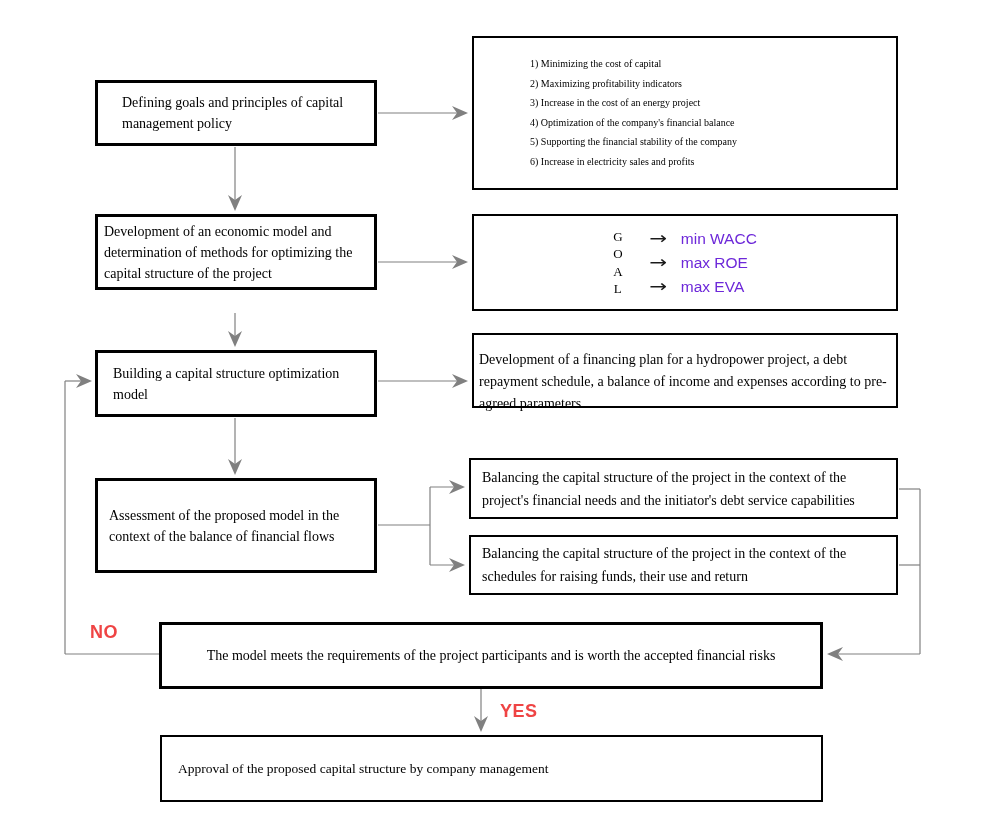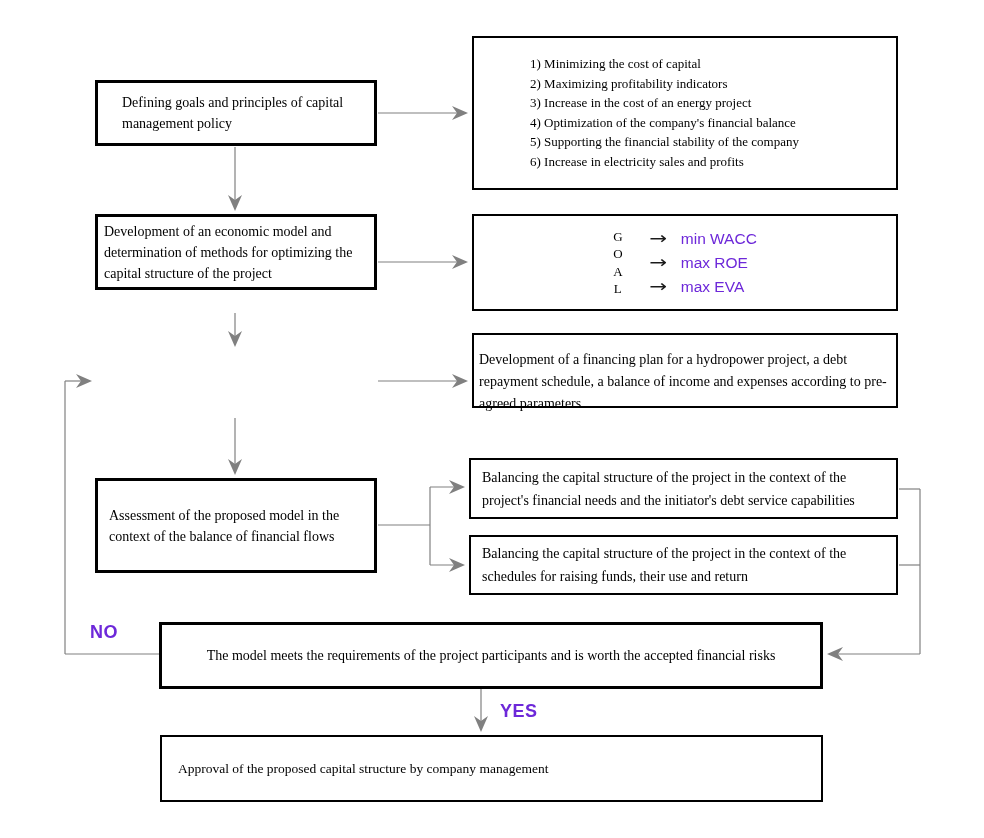--- a/index.html
+++ b/index.html
@@ -33,21 +33,21 @@
   .node.thick { border-width: 3px; }
 
   
   .b-defining    { left: 95px;  top: 80px;  width: 282px; height: 66px; padding: 4px 18px 4px 24px; }
   .b-development { left: 95px;  top: 214px; width: 282px; height: 76px; padding: 4px 10px 4px 6px; }
   .b-building    { left: 95px;  top: 350px; width: 282px; height: 67px; padding: 4px 14px 4px 15px; }
   .b-assessment  { left: 95px;  top: 478px; width: 282px; height: 95px; padding: 4px 14px 4px 11px; }
 
   
   .b-goals-list  { left: 472px; top: 36px;  width: 426px; height: 154px; padding: 16px 8px 8px 56px;
-                   display: block; font-size: 13px; line-height: 19.5px; }
+                   display: block; font-size: 10px; line-height: 19.5px; }
   .b-goal        { left: 472px; top: 214px; width: 426px; height: 97px; justify-content: center; }
   .b-financing   { left: 472px; top: 333px; width: 426px; height: 75px; padding: 4px 6px 4px 5px;
                    line-height: 22px; align-items: flex-start; padding-top: 14px; }
   .b-balancing1  { left: 469px; top: 458px; width: 429px; height: 61px; padding: 2px 8px 2px 11px; line-height: 23px; }
   .b-balancing2  { left: 469px; top: 535px; width: 429px; height: 60px; padding: 2px 8px 2px 11px; line-height: 23px; }
 
   
   .b-decision { left: 159px; top: 622px; width: 664px; height: 67px; justify-content: center; text-align: center; padding: 0 16px; }
   .b-approval { left: 160px; top: 735px; width: 663px; height: 67px; text-align: center; padding: 4px 16px; font-size: 13.5px; }
 
@@ -74,21 +74,21 @@
     font-size: 15.5px; color: #6d28d9;
     white-space: nowrap;
   }
 
   .flow-label {
     position: absolute;
     font-family: "Liberation Sans", sans-serif;
     font-weight: bold;
     font-size: 18px;
     letter-spacing: 0.5px;
-    color: #6d28d9;
+    color: #ef4444;
   }
   .label-no  { left: 90px;  top: 622px; }
   .label-yes { left: 500px; top: 701px; }
 </style>
 </head>
 <body>
 
 <div class="canvas">
 
   <svg class="connectors" width="984" height="838" viewBox="0 0 984 838" xmlns="http://www.w3.org/2000/svg">
@@ -120,20 +120,23 @@
   </svg>
 
   <div class="node thick b-defining">
     <span>Defining goals and principles of capital management policy</span>
   </div>
 
   <div class="node thick b-development">
     <span>Development of an economic model and determination of methods for optimizing the capital structure of the project</span>
   </div>
 
+  <div class="node thick b-building">
+    <span>Building a capital structure optimization model</span>
+  </div>
 
   <div class="node thick b-assessment">
     <span>Assessment of the proposed model in the context of the balance of financial flows</span>
   </div>
 
   <div class="node b-goals-list">
     <div class="goals-list-item">1) Minimizing the cost of capital</div>
     <div class="goals-list-item">2) Maximizing profitability indicators</div>
     <div class="goals-list-item">3) Increase in the cost of an energy project</div>
     <div class="goals-list-item">4) Optimization of the company's financial balance</div>

